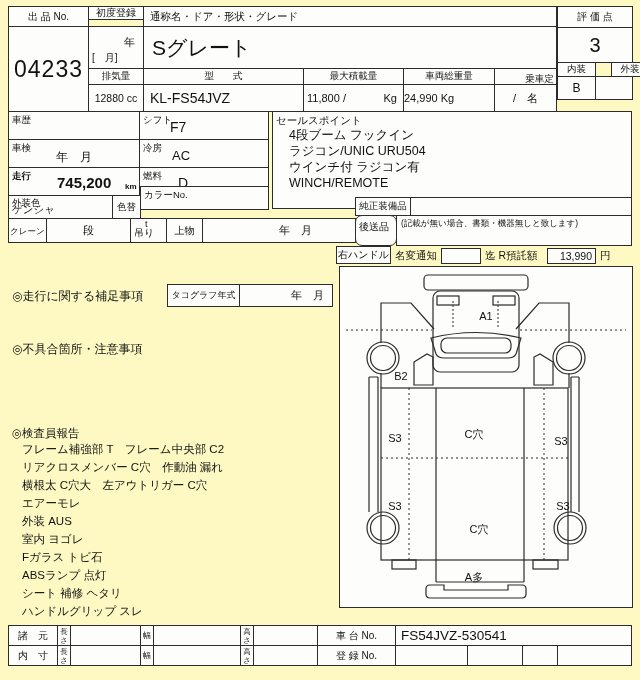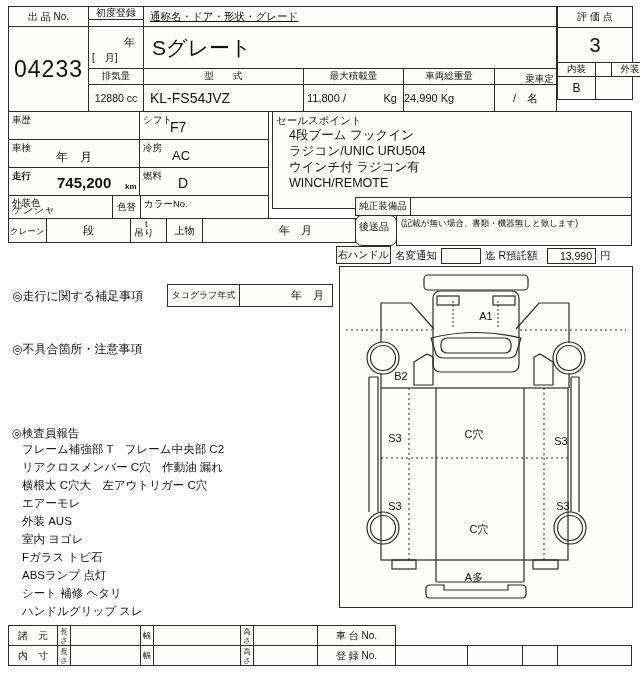--- a/index.html
+++ b/index.html
@@ -1,19 +1,19 @@
 <!DOCTYPE html>
 <html><head>
 <meta charset="utf-8">
 <style>
   html,body{margin:0;padding:0;}
   body{background:#e8e8e6;}
   .sheet{
     position:relative;width:640px;height:680px;overflow:hidden;
-    background:#ffffff;color:#111;
+    background:#fef9c3;color:#111;
     font-family:"Liberation Sans","DejaVu Sans",sans-serif;
   }
   .bx{position:absolute;box-sizing:border-box;border:1px solid #2c2c2c;background:#fdfdfc;}
   .nb{position:absolute;box-sizing:border-box;}
   .cv{display:flex;align-items:center;justify-content:center;text-align:center;}
   .lbl{position:absolute;left:3px;top:2px;font-size:9.5px;white-space:nowrap;}
   .val{position:absolute;white-space:nowrap;}
   .vert{word-break:break-all;line-height:9px;text-align:center;padding-top:1px;font-size:7.5px;}
   .rptline{height:18px;line-height:18px;font-size:11.5px;white-space:pre;}
   .salesline{height:16px;line-height:16px;font-size:12.5px;white-space:pre;}
@@ -26,21 +26,21 @@
 
   <div class="bx cv" style="left:8px;top:6px;width:81px;height:21px;font-size:10px;">出 品 No.</div>
   <div class="bx cv" style="left:8px;top:26px;width:81px;height:86px;font-size:23px;letter-spacing:1px;">04233</div>
 
   <div class="bx cv" style="left:88px;top:6px;width:56px;height:14px;font-size:10px;">初度登録</div>
   <div class="bx" style="left:88px;top:26px;width:56px;height:43px;">
     <span class="val" style="right:8px;top:8px;font-size:11px;">年</span>
     <span class="val" style="left:3px;bottom:3px;font-size:10px;">[　月]</span>
   </div>
 
-  <div class="bx" style="left:143px;top:6px;width:414px;height:21px;font-size:10.5px;line-height:19px;padding-left:6px;text-decoration:underline;">通称名・ドア・形状・グレード</div>
+  <div class="bx" style="left:143px;top:6px;width:414px;height:21px;font-size:10.5px;line-height:19px;padding-left:6px;">通称名・ドア・形状・グレード</div>
   <div class="bx" style="left:143px;top:26px;width:414px;height:43px;font-size:21px;line-height:41px;padding-left:8px;">Sグレート</div>
 
   <div class="bx cv" style="left:88px;top:68px;width:56px;height:17px;font-size:9.5px;">排気量</div>
   <div class="bx cv" style="left:88px;top:84px;width:56px;height:28px;font-size:10.5px;">12880 cc</div>
 
   <div class="bx cv" style="left:143px;top:68px;width:161px;height:17px;font-size:9.5px;">型　　式</div>
   <div class="bx" style="left:143px;top:84px;width:161px;height:28px;font-size:14px;line-height:26px;padding-left:6px;">KL-FS54JVZ</div>
 
   <div class="bx cv" style="left:303px;top:68px;width:101px;height:17px;font-size:9.5px;">最大積載量</div>
   <div class="bx" style="left:303px;top:84px;width:101px;height:28px;">
@@ -86,21 +86,21 @@
   <div class="bx" style="left:139px;top:167px;width:130px;height:29px;">
     <span class="lbl">燃料</span>
     <span class="val" style="left:38px;top:7px;font-size:14px;">D</span>
   </div>
 
   <div class="bx" style="left:8px;top:195px;width:105px;height:24px;padding-left:16px;">
     <span class="lbl" style="top:1px;">外装色</span>
     <span class="val" style="left:3px;bottom:1px;font-size:10.5px;">ゲンシャ</span>
   </div>
   <div class="bx cv" style="left:112px;top:195px;width:29px;height:24px;font-size:9.5px;">色替</div>
-  <div class="bx" style="left:140px;top:195px;width:129px;height:24px;">
+  <div class="bx" style="left:140px;top:186px;width:129px;height:24px;">
     <span class="lbl">カラーNo.</span>
   </div>
 
   <div class="bx" style="left:8px;top:218px;width:39px;height:25px;">
     <span class="val" style="left:1px;top:7px;font-size:8.5px;">クレーン</span>
   </div>
   <div class="bx cv" style="left:46px;top:218px;width:85px;height:25px;font-size:11px;">段</div>
   <div class="bx" style="left:130px;top:218px;width:37px;height:25px;">
     <span class="val" style="left:14px;top:0;font-size:9px;">t</span>
     <span class="val" style="left:3px;bottom:2px;font-size:10px;">吊り</span>
@@ -213,20 +213,21 @@
   </div>
 
   <div class="bx cv" style="left:8px;top:625px;width:50px;height:21px;font-size:10px;">諸　元</div>
   <div class="bx vert" style="left:57px;top:625px;width:14px;height:21px;">長さ</div>
   <div class="bx" style="left:70px;top:625px;width:71px;height:21px;"></div>
   <div class="bx cv" style="left:140px;top:625px;width:14px;height:21px;font-size:8px;">幅</div>
   <div class="bx" style="left:153px;top:625px;width:88px;height:21px;"></div>
   <div class="bx vert" style="left:240px;top:625px;width:14px;height:21px;">高さ</div>
   <div class="bx" style="left:253px;top:625px;width:65px;height:21px;"></div>
   <div class="bx cv" style="left:317px;top:625px;width:79px;height:21px;font-size:10px;">車 台 No.</div>
+  <div class="bx" style="left:395px;top:625px;width:237px;height:21px;font-size:13.5px;line-height:19px;padding-left:5px;">FS54JVZ-530541</div>
 
   <div class="bx cv" style="left:8px;top:645px;width:50px;height:21px;font-size:10px;">内　寸</div>
   <div class="bx vert" style="left:57px;top:645px;width:14px;height:21px;">長さ</div>
   <div class="bx" style="left:70px;top:645px;width:71px;height:21px;"></div>
   <div class="bx cv" style="left:140px;top:645px;width:14px;height:21px;font-size:8px;">幅</div>
   <div class="bx" style="left:153px;top:645px;width:88px;height:21px;"></div>
   <div class="bx vert" style="left:240px;top:645px;width:14px;height:21px;">高さ</div>
   <div class="bx" style="left:253px;top:645px;width:65px;height:21px;"></div>
   <div class="bx cv" style="left:317px;top:645px;width:79px;height:21px;font-size:10px;">登 録 No.</div>
   <div class="bx" style="left:395px;top:645px;width:73px;height:21px;"></div>

